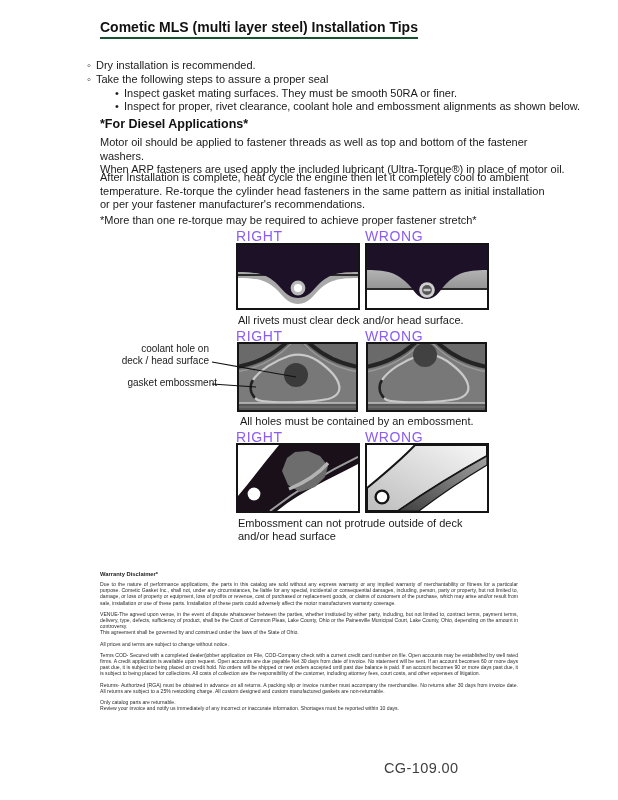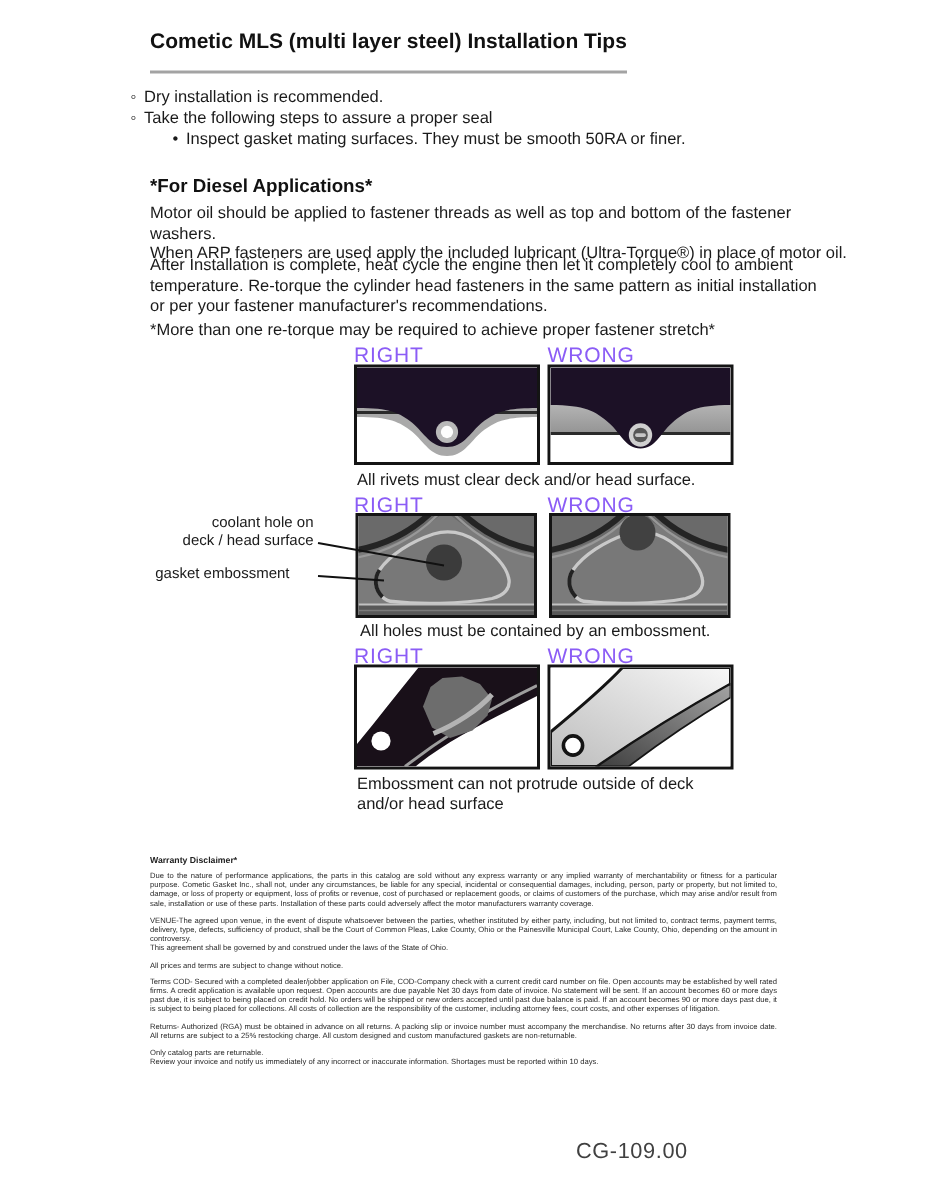--- a/index.html
+++ b/index.html
@@ -5,21 +5,21 @@
   html,body { margin:0; padding:0; background:#ffffff; }
   .page {
     position:relative; width:618px; height:800px; background:#ffffff;
     font-family:"Liberation Sans", sans-serif; color:#1a1a1a; overflow:hidden;
   }
   .abs { position:absolute; }
 
   .title {
     left:100px; top:19px; font-size:14px; font-weight:bold; color:#111;
   }
-  .title span { display:inline-block; border-bottom:2px solid #a3a3a3; padding-bottom:12px; }
+  .title span { display:inline-block; border-bottom:2px solid #14532d; padding-bottom:2px; }
 
   .bullet { font-size:11px; line-height:13px; color:#1a1a1a; white-space:nowrap; }
   .bullet .marker { display:inline-block; width:9px; }
   .b-main { left:87px; }
   .b-sub  { left:115px; }
 
   .h2 { font-size:12.5px; font-weight:bold; color:#111; }
   .body-p { font-size:11px; line-height:13.5px; white-space:pre-line; color:#1a1a1a; }
 
   .dg-label { font-size:14px; letter-spacing:0.6px; color:#8b5cf6; text-align:left; width:124px; }
@@ -46,20 +46,23 @@
   </div>
 
   <div class="abs bullet b-main" style="top:59px">
     <span class="marker">◦</span><span>Dry installation is recommended.</span>
   </div>
   <div class="abs bullet b-main" style="top:73px">
     <span class="marker">◦</span><span>Take the following steps to assure a proper seal</span>
   </div>
   <div class="abs bullet b-sub" style="top:87px">
     <span class="marker">•</span><span>Inspect gasket mating surfaces.  They must be smooth 50RA or finer.</span>
+  </div>
+  <div class="abs bullet b-sub" style="top:100px">
+    <span class="marker">•</span><span>Inspect for proper, rivet clearance, coolant hole and embossment alignments as shown below.</span>
   </div>
 
   <div class="abs h2" style="left:100px; top:117px">*For Diesel Applications*</div>
   <div class="abs body-p" style="left:100px; top:136px; width:470px">Motor oil should be applied to fastener threads as well as top and bottom of the fastener washers.
 When ARP fasteners are used apply the included lubricant (Ultra-Torque®) in place of motor oil.</div>
   <div class="abs body-p" style="left:100px; top:171px; width:470px">After Installation is complete, heat cycle the engine then let it completely cool to ambient
 temperature. Re-torque the cylinder head fasteners in the same pattern as initial installation
 or per your fastener manufacturer's recommendations.</div>
   <div class="abs body-p" style="left:100px; top:214px; width:470px">*More than one re-torque may be required to achieve proper fastener stretch*</div>
 
@@ -93,21 +96,21 @@
       <rect x="56.4" y="43.8" width="7.2" height="2.5" rx="1.2" fill="#c6c6c6"></rect>
     </svg>
   </div>
   <div class="abs dg-caption" style="left:238px; top:314px">All rivets must clear deck and/or head surface.</div>
 
   <div class="abs dg-label" style="left:236px; top:328px">RIGHT</div>
   <div class="abs dg-label" style="left:365px; top:328px">WRONG</div>
 
   <div class="abs callout" style="left:84px; top:343px; width:125px">coolant hole on
 deck / head surface</div>
-  <div class="abs callout" style="left:68px; top:377px; width:125px">gasket embossment</div>
+  <div class="abs callout" style="left:92px; top:377px; width:125px">gasket embossment</div>
 
   <div class="abs dg-box" style="left:237px; top:342px; width:121px; height:70px">
     <svg width="117" height="66" viewBox="0 0 117 66">
       <rect width="117" height="66" fill="#6a6a6a"></rect>
       <path d="M0,25 C19,22 38,13 54,0 H62 C78,13 97,22 117,25 V60 H0 Z" fill="#7b7b7b"></path>
       <path d="M-3,23 C15,20 34,12 50,-4" stroke="#242424" stroke-width="4" fill="none"></path>
       <path d="M120,23 C102,20 83,12 67,-4" stroke="#242424" stroke-width="4" fill="none"></path>
       <path d="M-3,28 C17,25 37,15 53,-1" stroke="#989898" stroke-width="1.5" fill="none"></path>
       <path d="M120,28 C100,25 80,15 64,-1" stroke="#989898" stroke-width="1.5" fill="none"></path>
       <path d="M16,54 C11,49 10,42 14,36 C21,26 35,17 50,12 C60,9 70,11 79,17 C89,24 98,32 100,41 C102,48 97,53 89,55 C68,59 39,59 23,57 C20,57 18,56 16,54 Z" fill="#787878" stroke="#c9c9c9" stroke-width="2.2"></path>

